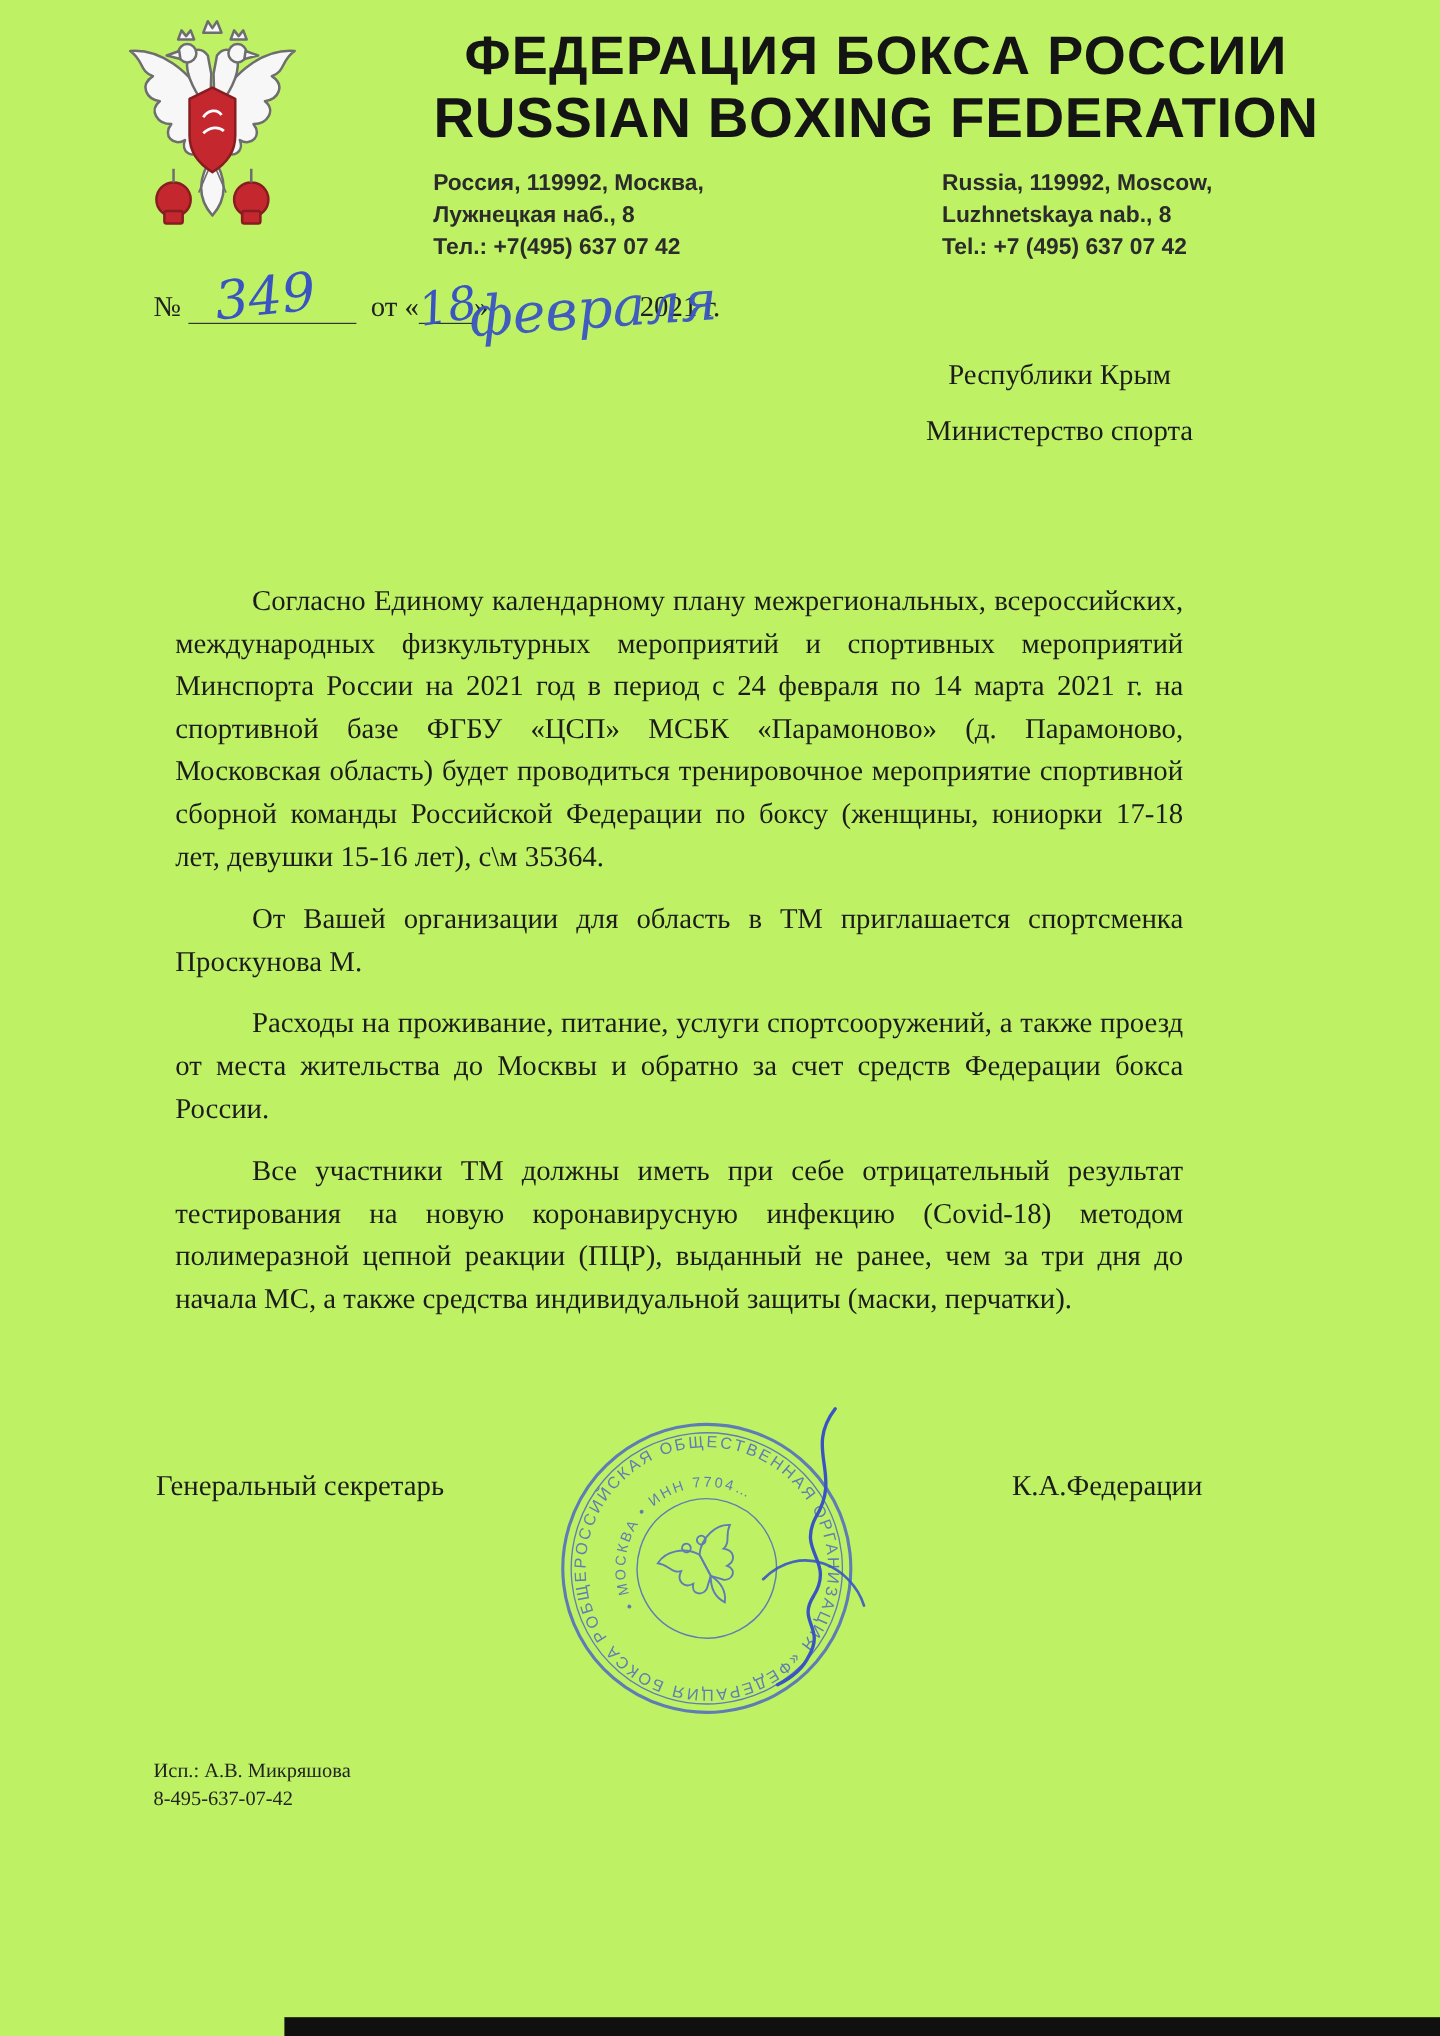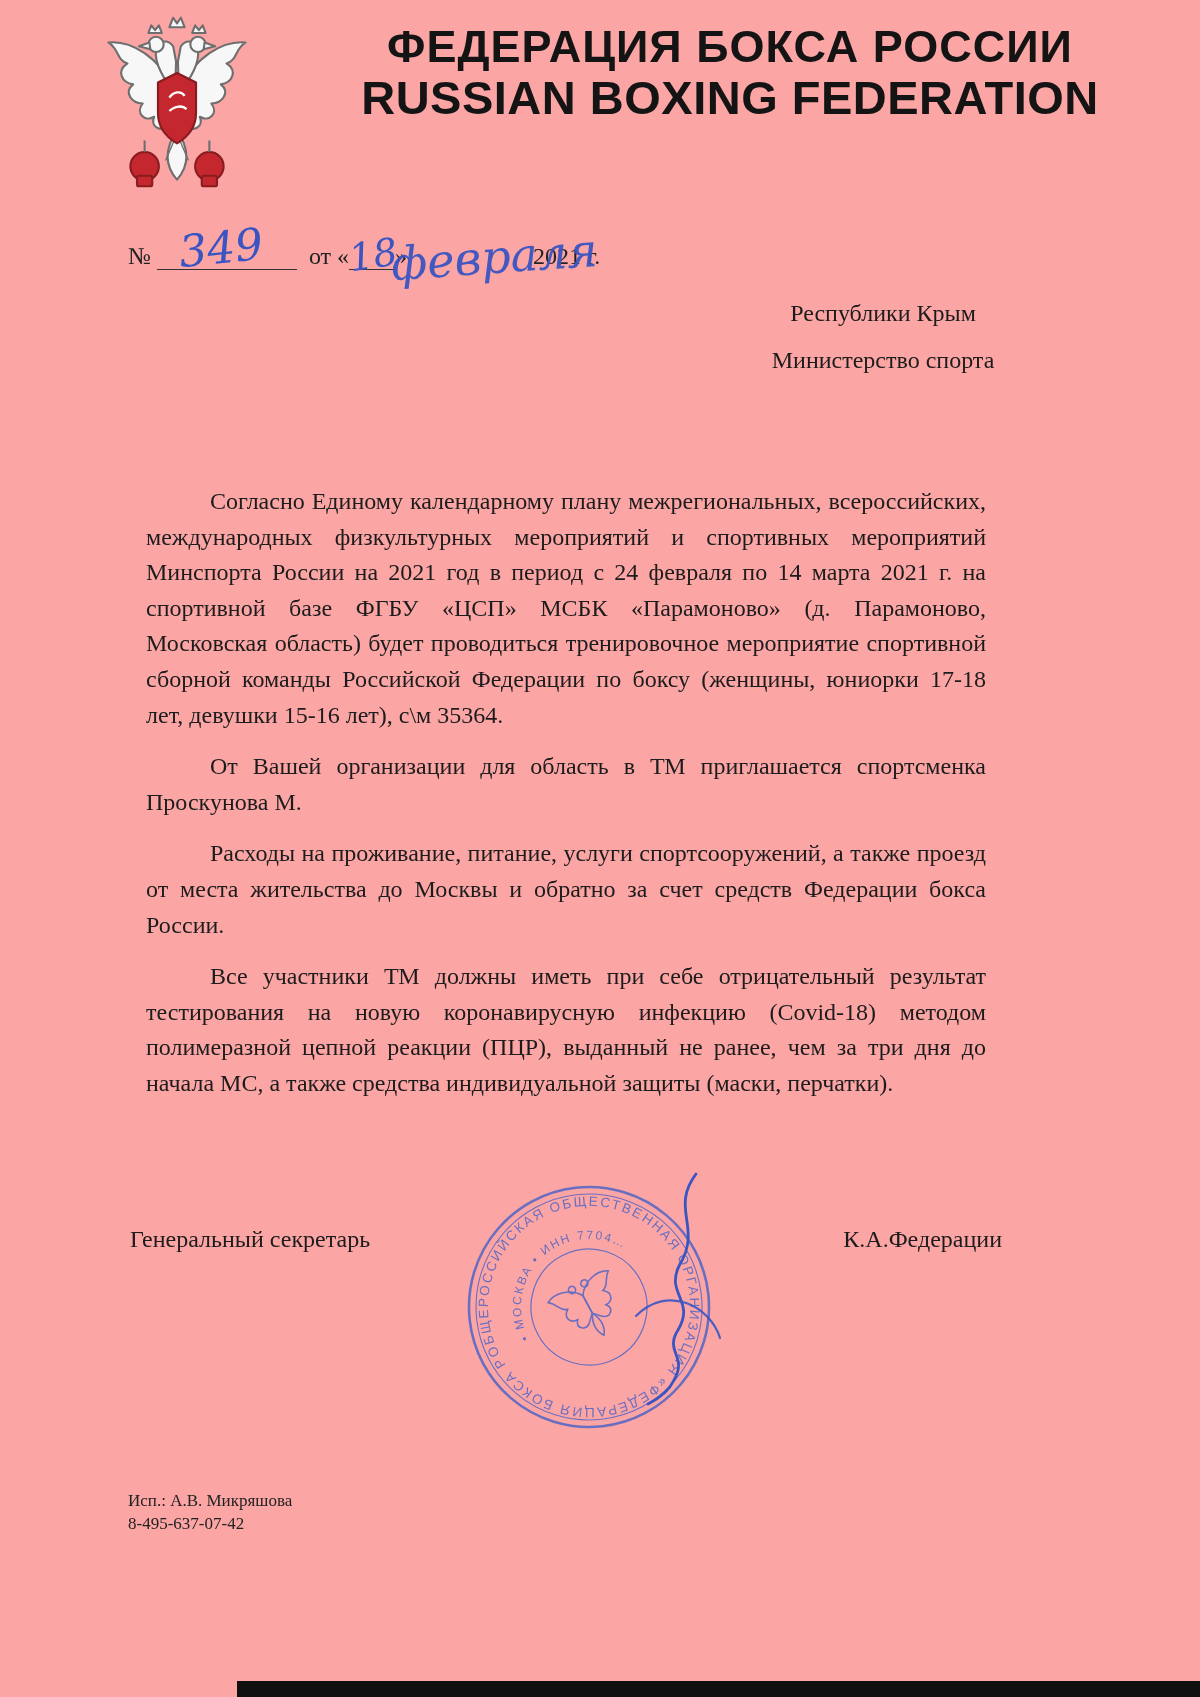--- a/index.html
+++ b/index.html
@@ -1,16 +1,16 @@
 <!DOCTYPE html>
 <html><head>
 <meta charset="utf-8">
 <style>
   html,body{margin:0;padding:0;background:#e9e9e9;}
-  .page{position:relative;width:1200px;height:1697px;background:#fca5a5;overflow:hidden;
+  .page{position:relative;width:1200px;height:1697px;background:#bef264;overflow:hidden;
         font-family:"Liberation Serif",serif;color:#1e1e1e;}
 
   
   .emblem{position:absolute;left:92px;top:12px;width:170px;height:200px;}
   .head-text{position:absolute;left:345px;top:22px;width:770px;}
   .org-ru{font-family:"Liberation Sans",sans-serif;font-weight:700;font-size:45px;
           letter-spacing:1px;line-height:1.12;color:#141414;text-align:center;white-space:nowrap;}
   .org-en{font-family:Liberation Sans, sans-serif;font-weight:700;font-size:47px;
           letter-spacing:0.5px;line-height:1.12;color:#141414;text-align:center;white-space:nowrap;}
   .addresses{position:relative;margin-top:14px;height:92px;font-family:"Liberation Sans",sans-serif;
@@ -42,21 +42,21 @@
   .body-text p{margin:16px;text-indent:64px;}
 
   
   .sig-row{position:absolute;left:130px;top:1226px;width:872px;display:flex;
            justify-content:space-between;font-size:24px;color:#1c1c1c;gap:40px;}
   .stamp{position:absolute;left:460px;top:1178px;width:258px;height:258px;
          transform:rotate(-28deg);opacity:.82;}
   .pen-sign{position:absolute;left:598px;top:1166px;width:150px;height:250px;z-index:3;}
 
   
-  .footer{position:absolute;left:128px;top:1464px;font-size:17px;line-height:23px;color:#222;margin-top:25px;}
+  .footer{position:absolute;left:128px;top:1464px;font-size:17px;line-height:23px;color:#222;}
   .bottom-bar{position:absolute;left:237px;right:0;bottom:0;height:16px;background:#101010;}
 </style>
 </head>
 <body>
 
 <div class="page">
 
   <div class="emblem">
     <svg width="170" height="200" viewBox="0 0 172 210">
       <g stroke="#6e6e6e" stroke-width="2.2" fill="#f7f7f7" stroke-linejoin="round">
@@ -88,20 +88,32 @@
           <rect x="112" y="172" width="16" height="11" rx="2"></rect>
         </g>
         <path d="M52 147 v-12 M120 147 v-12" fill="none" stroke="#6e6e6e"></path>
       </g>
     </svg>
   </div>
 
   <div class="head-text">
     <div class="org-ru">ФЕДЕРАЦИЯ БОКСА РОССИИ</div>
     <div class="org-en">RUSSIAN BOXING FEDERATION</div>
+    <div class="addresses">
+      <div class="addr-ru">
+        <div>Россия, 119992, Москва,</div>
+        <div>Лужнецкая наб., 8</div>
+        <div>Тел.: +7(495) 637 07 42</div>
+      </div>
+      <div class="addr-en">
+        <div>Russia, 119992, Moscow,</div>
+        <div>Luzhnetskaya nab., 8</div>
+        <div>Tel.: +7 (495) 637 07 42</div>
+      </div>
+    </div>
   </div>
 
   <div class="refline">
     <span class="rl-printed">№</span>
     <span class="rl-blank rl-num">
       <span class="ink ink-num">349</span>
     </span>
     <span class="rl-printed">от «</span>
     <span class="rl-blank rl-day">
       <span class="ink ink-day">18</span>

